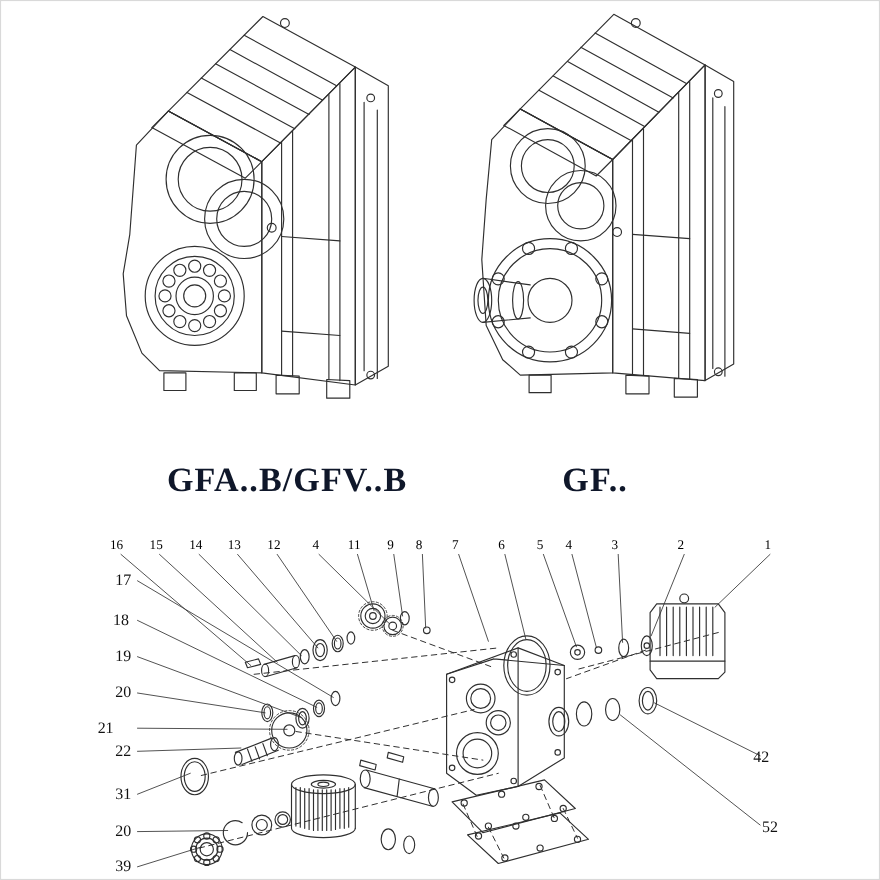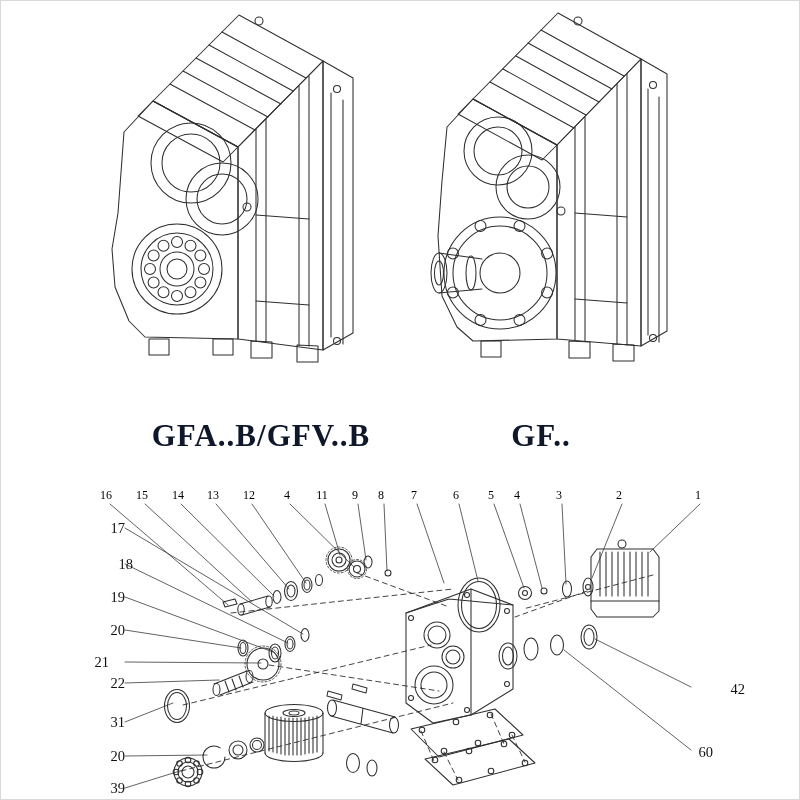--- a/index.html
+++ b/index.html
@@ -7,21 +7,21 @@
   .page{position:relative;width:800px;height:800px;background:#fff;border:1px solid #d9d9d9;
         overflow:hidden;font-family:"Liberation Serif",serif}
   .page svg{position:absolute;left:0;top:0}
   svg path,svg line,svg circle,svg ellipse{stroke:#2f2f2f;fill:none;stroke-width:1.05;
         stroke-linejoin:round;stroke-linecap:round}
   svg .leader{stroke:#3a3a3a;stroke-width:.8}
   svg .dash{stroke-dasharray:5 4;stroke-width:.9}
   svg .dash2{stroke-dasharray:2 2;stroke-width:.8}
   svg .open-ring{stroke-dasharray:58 11}
   .pn{position:absolute;font-size:12px;color:#000000;transform:translateX(-50%);white-space:nowrap}
-  .pn-l{position:absolute;font-size:14.5px;color:#111;width:26px;text-align:right;white-space:nowrap}
+  .pn-l{position:absolute;font-size:14.5px;color:#111;width:26px;text-align:center;white-space:nowrap}
   .model-label{position:absolute;font-weight:bold;font-size:31px;color:#0f172a;text-align:center;
         letter-spacing:1px;white-space:nowrap}
 </style>
 </head>
 <body>
 
 <div class="page">
 
   <svg width="800" height="800" viewBox="0 0 800 800">
 
@@ -315,25 +315,25 @@
   <span class="pn" style="left:380px;top:487px">8</span>
   <span class="pn" style="left:413px;top:487px">7</span>
   <span class="pn" style="left:455px;top:487px">6</span>
   <span class="pn" style="left:490px;top:487px">5</span>
   <span class="pn" style="left:516px;top:487px">4</span>
   <span class="pn" style="left:558px;top:487px">3</span>
   <span class="pn" style="left:618px;top:487px">2</span>
   <span class="pn" style="left:697px;top:487px">1</span>
 
   <span class="pn-l" style="left:98px;top:519px">17</span>
-  <span class="pn-l" style="left:106px;top:555px">18</span>
+  <span class="pn-l" style="left:96px;top:555px">18</span>
   <span class="pn-l" style="left:98px;top:588px">19</span>
   <span class="pn-l" style="left:98px;top:621px">20</span>
   <span class="pn-l" style="left:82px;top:653px">21</span>
   <span class="pn-l" style="left:98px;top:674px">22</span>
   <span class="pn-l" style="left:98px;top:713px">31</span>
   <span class="pn-l" style="left:98px;top:747px">20</span>
   <span class="pn-l" style="left:98px;top:779px">39</span>
 
-  <span class="pn-l" style="left:718px;top:680px">42</span>
-  <span class="pn-l" style="left:686px;top:743px">60</span>
+  <span class="pn-l" style="left:678px;top:680px">42</span>
+  <span class="pn-l" style="left:686px;top:743px">52</span>
 
 </div>
 
 </body></html>

